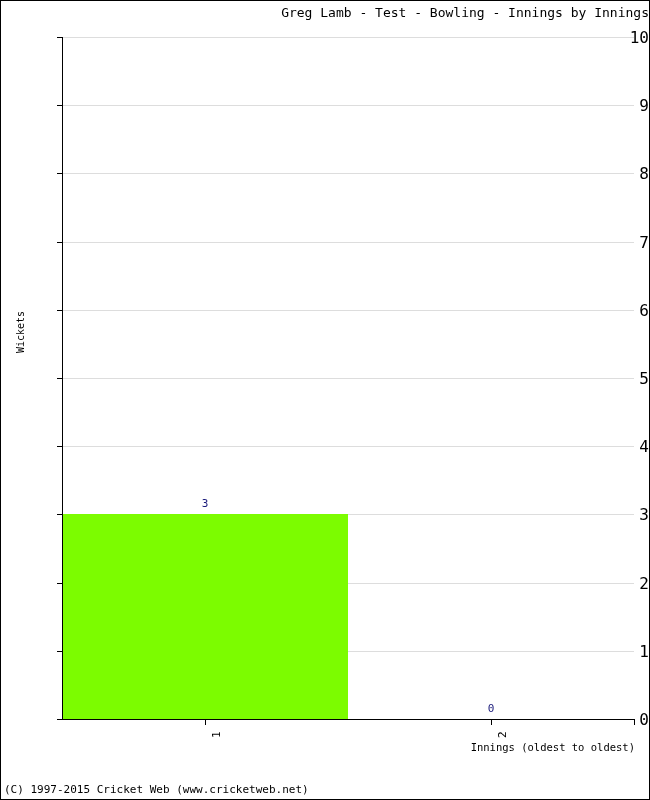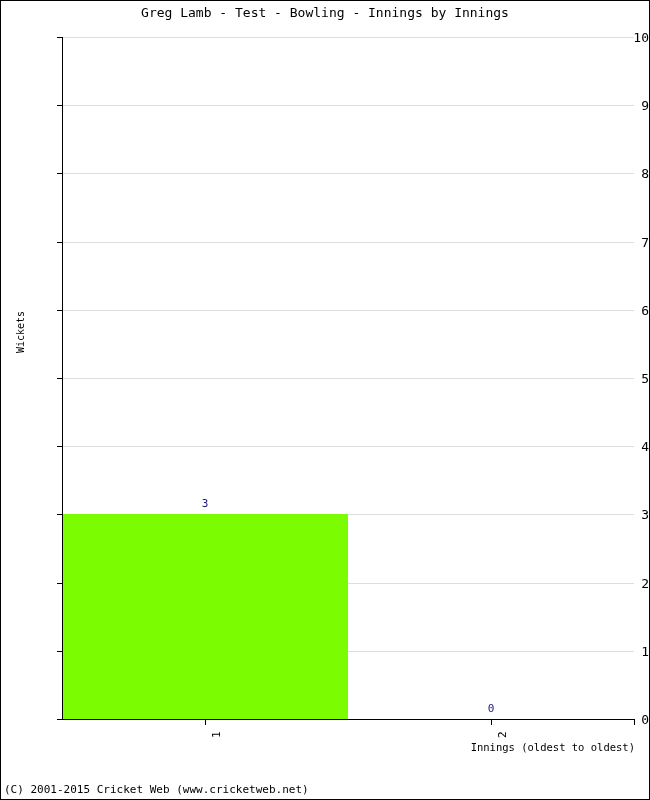--- a/index.html
+++ b/index.html
@@ -21,21 +21,21 @@
     border: 1px solid #000000;
     background: #ffffff;
   }
 
   
   #chart-title {
     position: absolute;
     left: 0;
     top: 4px;
     width: 648px;
-    text-align: center;
+    text-align: right;
     font-size: 13px;
     color: #000000;
     letter-spacing: 0px;
     white-space: pre;
   }
 
   
   #plot-area {
     position: absolute;
     left: 61px;
@@ -71,21 +71,21 @@
     left: 56px;
     width: 6px;
     height: 1px;
     background: #000000;
   }
   .y-tick-label {
     position: absolute;
     right: 0;
     width: 48px;
     text-align: right;
-    font-size: 13px;
+    font-size: 16px;
     color: #000000;
     line-height: 11px;
   }
   #y-axis-title {
     position: absolute;
     left: 14px;
     top: 352px;
     font-size: 10px;
     color: #000000;
     transform: rotate(-90deg);
@@ -173,21 +173,21 @@
       <div class="gridline" style="top: 0px;"></div>
       <div class="bar" style="left: 0px; width: 286px; height: 204.6px; background: rgb(124, 252, 0);"></div>
     </div>
 
   <div id="y-axis-line"></div>
   <div id="x-axis-line"></div>
 
   <div id="x-axis-title">Innings (oldest to oldest)</div>
 
   <div id="footer-sep"></div>
-  <div id="copyright">(C) 2001-2015 Cricket Web (www.cricketweb.net)</div>
+  <div id="copyright">(C) 1997-2015 Cricket Web (www.cricketweb.net)</div>
 
 <div class="y-tick" style="top: 718px;"></div>
     <div class="y-tick-label" style="top: 713px;">0</div>
     <div class="y-tick" style="top: 649.8px;"></div>
     <div class="y-tick-label" style="top: 644.8px;">1</div>
     <div class="y-tick" style="top: 581.6px;"></div>
     <div class="y-tick-label" style="top: 576.6px;">2</div>
     <div class="y-tick" style="top: 513.4px;"></div>
     <div class="y-tick-label" style="top: 508.4px;">3</div>
     <div class="y-tick" style="top: 445.2px;"></div>

